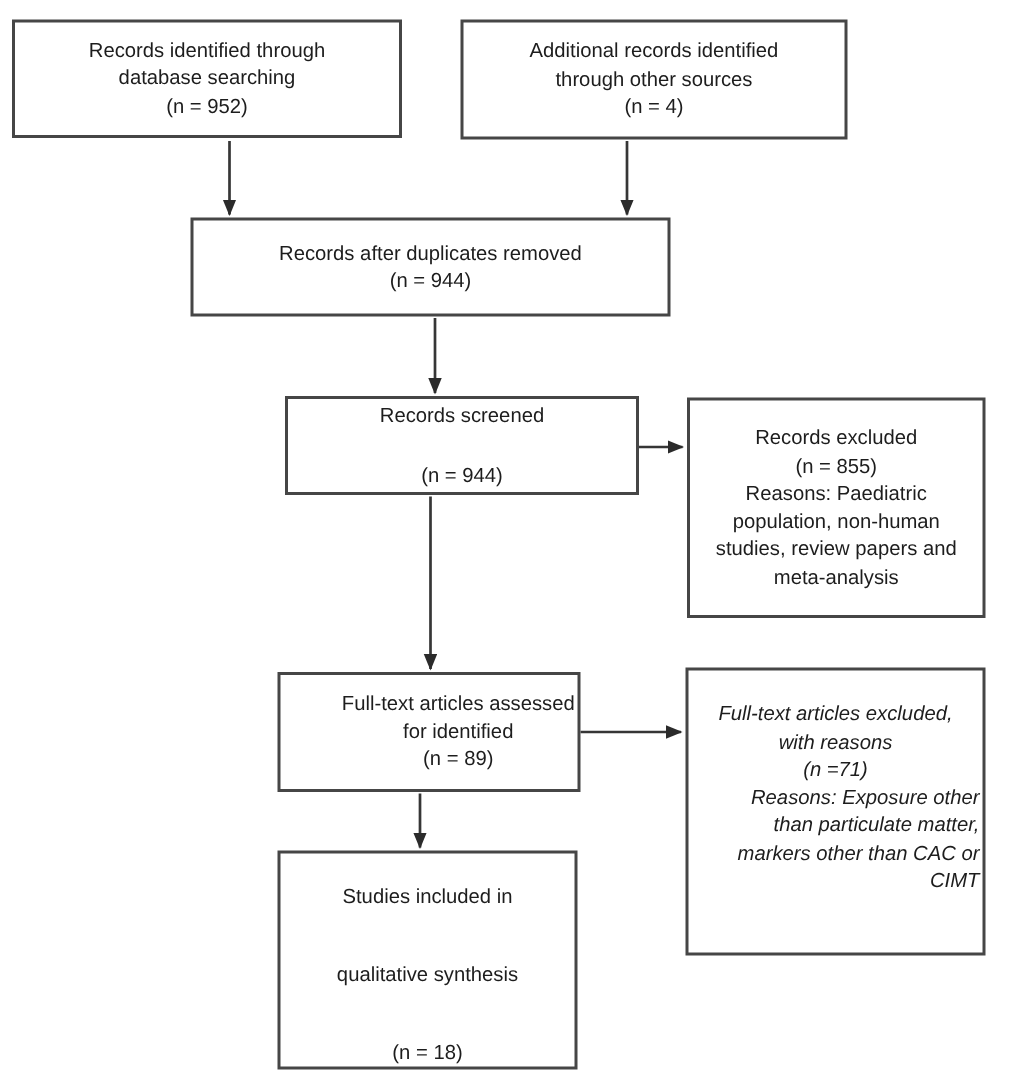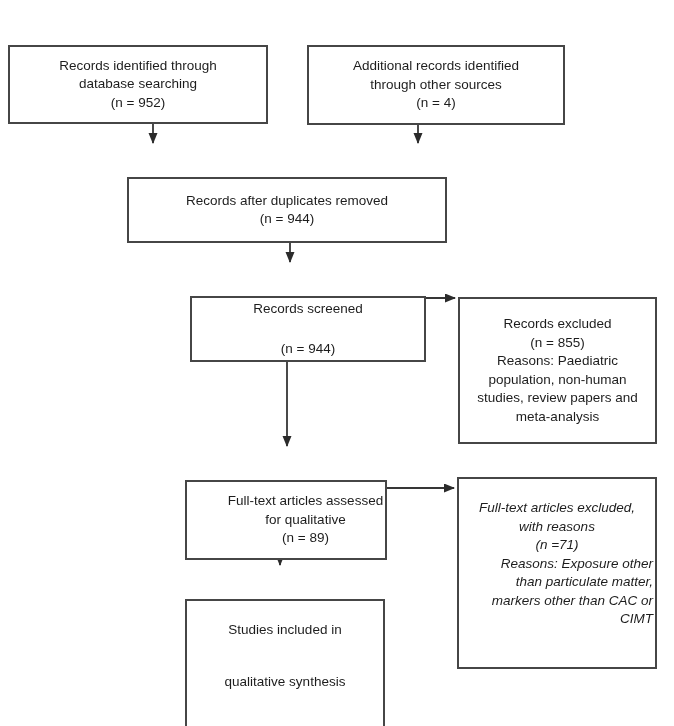--- a/index.html
+++ b/index.html
@@ -29,21 +29,20 @@
     box-sizing: border-box;
     background: #ffffff;
     border: 2px solid #464646;
     display: flex;
     flex-direction: column;
     justify-content: center;
     align-items: center;
     text-align: center;
     font-size: 13.5px;
     line-height: 18.5px;
-    margin-top: 32px;
   }
   .box .ln { white-space: nowrap; }
 
   .b-identified   { left: 8px;   top: 13px;  width: 260px; height: 79px;  }
   .b-additional   { left: 307px; top: 13px;  width: 258px; height: 80px;  }
   .b-duplicates   { left: 127px; top: 145px; width: 320px; height: 66px;  }
   .b-screened     { left: 190px; top: 264px; width: 236px; height: 66px; gap: 22px;  }
   .b-excluded     { left: 458px; top: 265px; width: 199px; height: 147px; }
   .b-fulltext     { left: 185px; top: 448px; width: 202px; height: 80px; padding-left: 39px;  }
   .b-ft-excluded  { left: 457px; top: 445px; width: 200px; height: 192px;
@@ -104,21 +103,21 @@
     <div class="ln">Records excluded</div>
     <div class="ln">(n = 855)</div>
     <div class="ln">Reasons: Paediatric</div>
     <div class="ln">population, non-human</div>
     <div class="ln">studies, review papers and</div>
     <div class="ln">meta-analysis</div>
   </div>
 
   <div class="box b-fulltext">
     <div class="ln">Full-text articles assessed</div>
-    <div class="ln">for qualitative</div>
+    <div class="ln">for identified</div>
     <div class="ln">(n = 89)</div>
   </div>
 
   <div class="box b-ft-excluded">
     <div class="centered-block">
       <div class="ln">Full-text articles excluded,</div>
       <div class="ln">with reasons</div>
       <div class="ln">(n =71)</div>
     </div>
     <div class="left-block">

